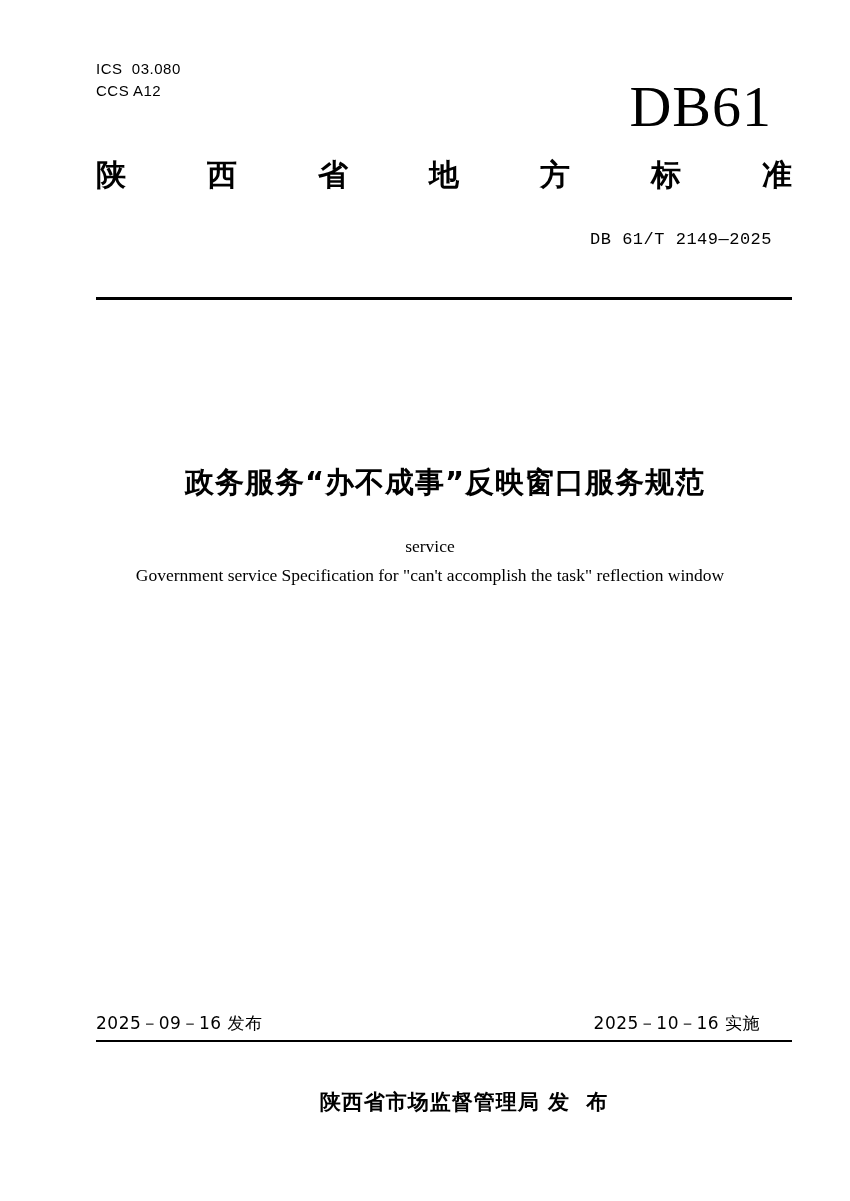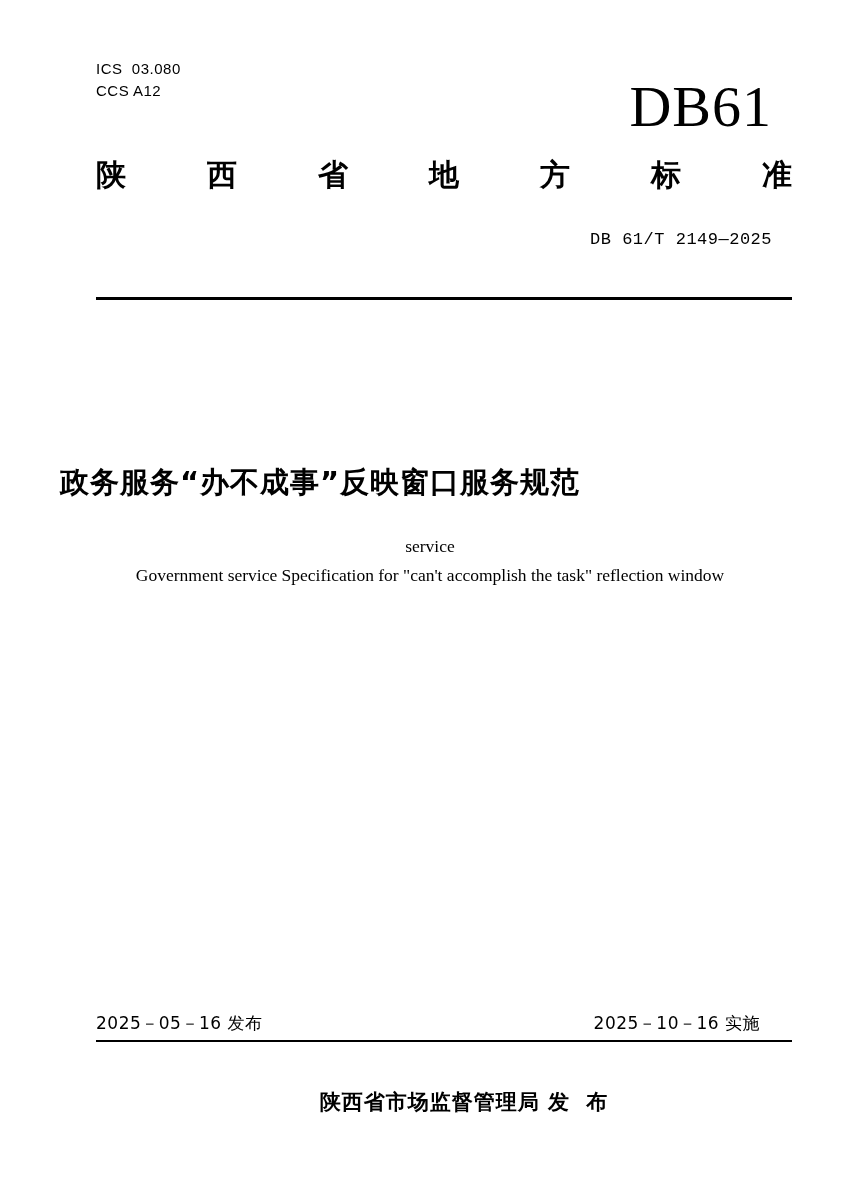--- a/index.html
+++ b/index.html
@@ -81,20 +81,21 @@
     height: 3px;
     background: #000;
   }
 
   
   .doc-title-cn {
     position: absolute;
     left: 60px;
     top: 462px;
     width: 770px;
+    text-align: center;
     font-family: "DejaVu Sans", sans-serif;
     font-weight: bold;
     font-size: 29px;
     letter-spacing: 1px;
     line-height: 40px;
   }
   .doc-title-en {
     position: absolute;
     left: 80px;
     top: 532px;
@@ -175,21 +176,21 @@
 
   <div class="rule-top"></div>
 
   <div class="doc-title-cn">政务服务“办不成事”反映窗口服务规范</div>
 
   <div class="doc-title-en">
     <div>service</div>
     <div>Government service Specification for "can't accomplish the task" reflection window</div>
   </div>
 
-  <div class="date-issue">2025－05－16 发布</div>
+  <div class="date-issue">2025－09－16 发布</div>
   <div class="date-impl">2025－10－16 实施</div>
 
   <div class="rule-bottom"></div>
 
   <div class="issuer-row">
     <span class="issuer-name">陕西省市场监督管理局</span>
     <span class="issuer-verb">发 布</span>
   </div>
 
 </div>

